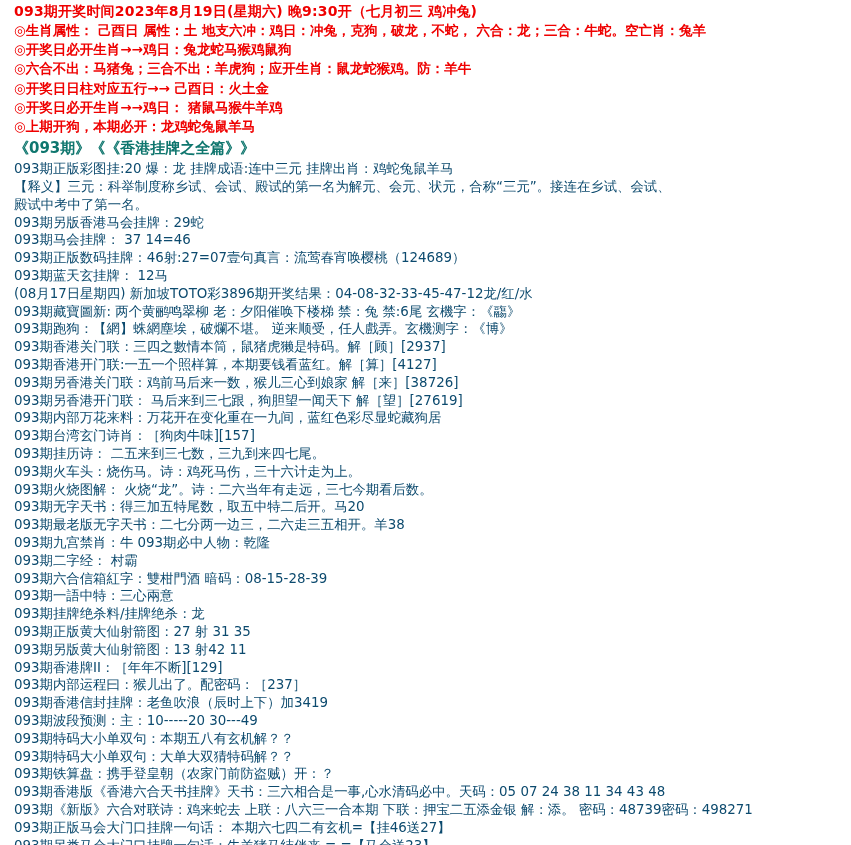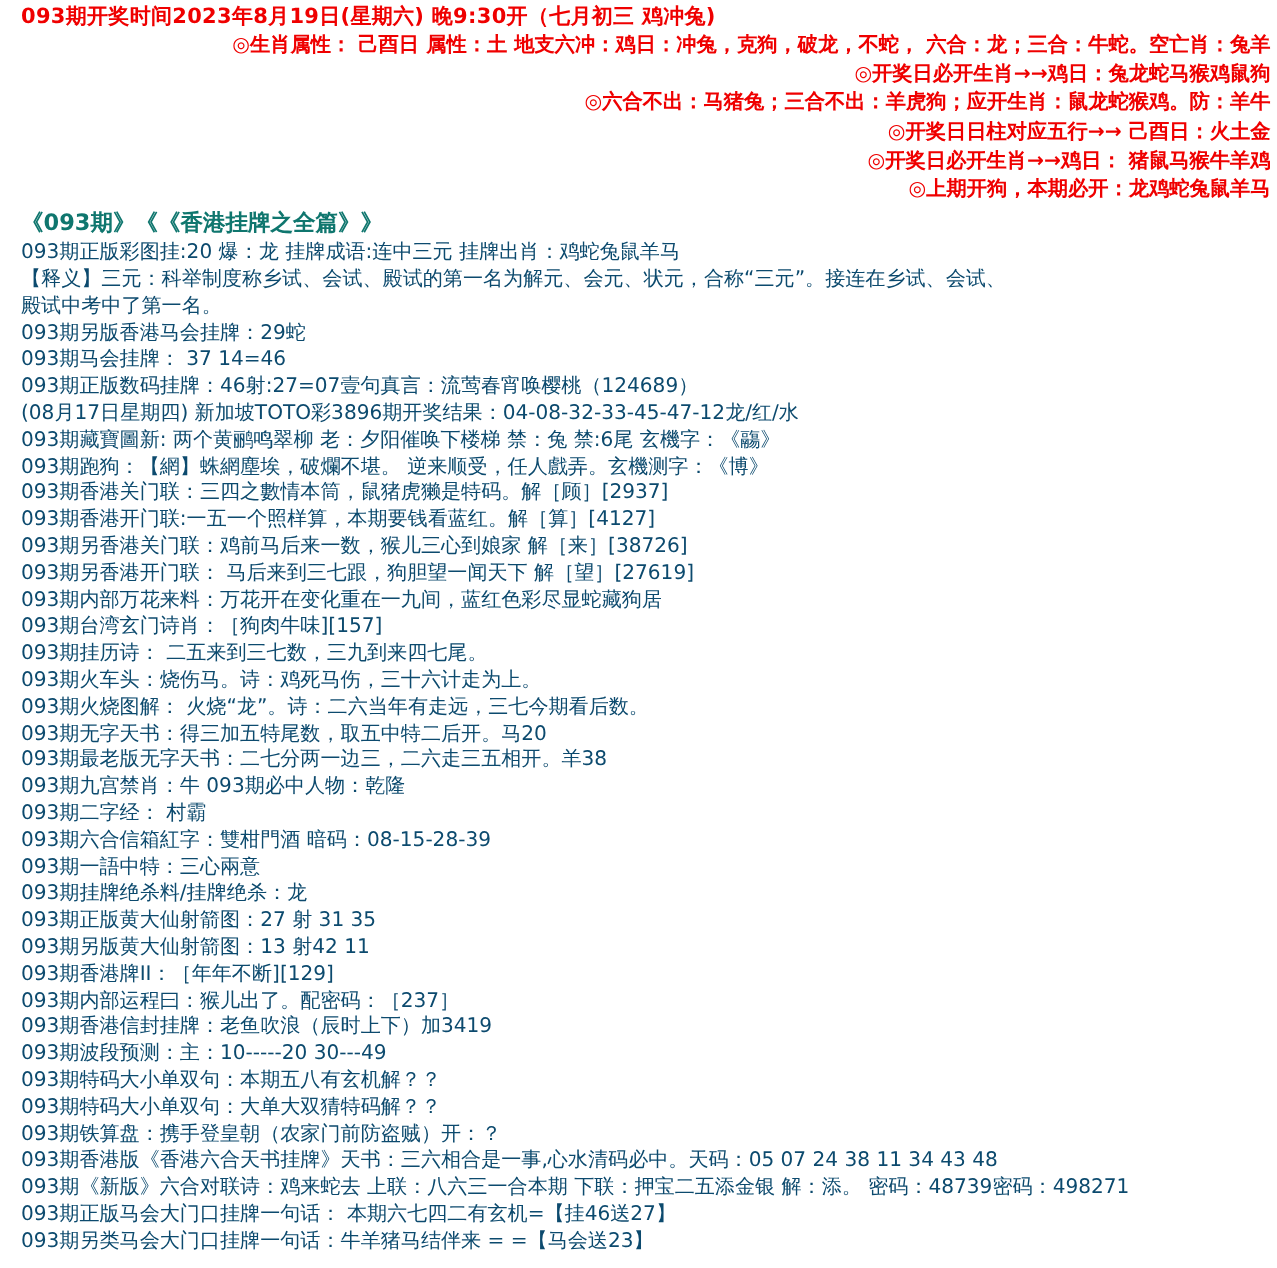--- a/index.html
+++ b/index.html
@@ -28,21 +28,20 @@
     font-size: 14px;
     line-height: 19px;
     letter-spacing: 0.2px;
   }
   .red-blk {
     color: #ef0000;
     font-weight: bold;
     font-size: 13.5px;
     line-height: 19.2px;
     white-space: nowrap;
-    text-align: right;
   }
   .title-line {
     color: #0f766e;
     font-weight: bold;
     font-size: 15px;
     line-height: 22px;
     margin-top: 1px;
     margin-bottom: 1px;
   }
   .body-line {
@@ -67,20 +66,21 @@
   <div class="red-blk">◎上期开狗，本期必开：龙鸡蛇兔鼠羊马</div>
 
   <div class="title-line">《093期》《《香港挂牌之全篇》》</div>
 
   <div class="body-line">093期正版彩图挂:20 爆：龙  挂牌成语:连中三元  挂牌出肖：鸡蛇兔鼠羊马</div>
   <div class="body-line">【释义】三元：科举制度称乡试、会试、殿试的第一名为解元、会元、状元，合称“三元”。接连在乡试、会试、</div>
   <div class="body-line">殿试中考中了第一名。</div>
   <div class="body-line">093期另版香港马会挂牌：29蛇</div>
   <div class="body-line">093期马会挂牌：  37  14=46</div>
   <div class="body-line">093期正版数码挂牌：46射:27=07壹句真言：流莺春宵唤樱桃（124689）</div>
+  <div class="body-line">093期蓝天玄挂牌：  12马</div>
   <div class="body-line">(08月17日星期四) 新加坡TOTO彩3896期开奖结果：04-08-32-33-45-47-12龙/红/水</div>
   <div class="body-line">093期藏寶圖新: 两个黄鹂鸣翠柳  老：夕阳催唤下楼梯  禁：兔  禁:6尾  玄機字：《鬺》</div>
   <div class="body-line">093期跑狗：【網】蛛網塵埃，破爛不堪。  逆来顺受，任人戲弄。玄機测字：《博》</div>
   <div class="body-line">093期香港关门联：三四之數情本筒，鼠猪虎獭是特码。解［顾］[2937]</div>
   <div class="body-line">093期香港开门联:一五一个照样算，本期要钱看蓝红。解［算］[4127]</div>
   <div class="body-line">093期另香港关门联：鸡前马后来一数，猴儿三心到娘家  解［来］[38726]</div>
   <div class="body-line">093期另香港开门联：  马后来到三七跟，狗胆望一闻天下  解［望］[27619]</div>
   <div class="body-line">093期内部万花来料：万花开在变化重在一九间，蓝红色彩尽显蛇藏狗居</div>
   <div class="body-line">093期台湾玄门诗肖：［狗肉牛味][157]</div>
   <div class="body-line">093期挂历诗：  二五来到三七数，三九到来四七尾。</div>

